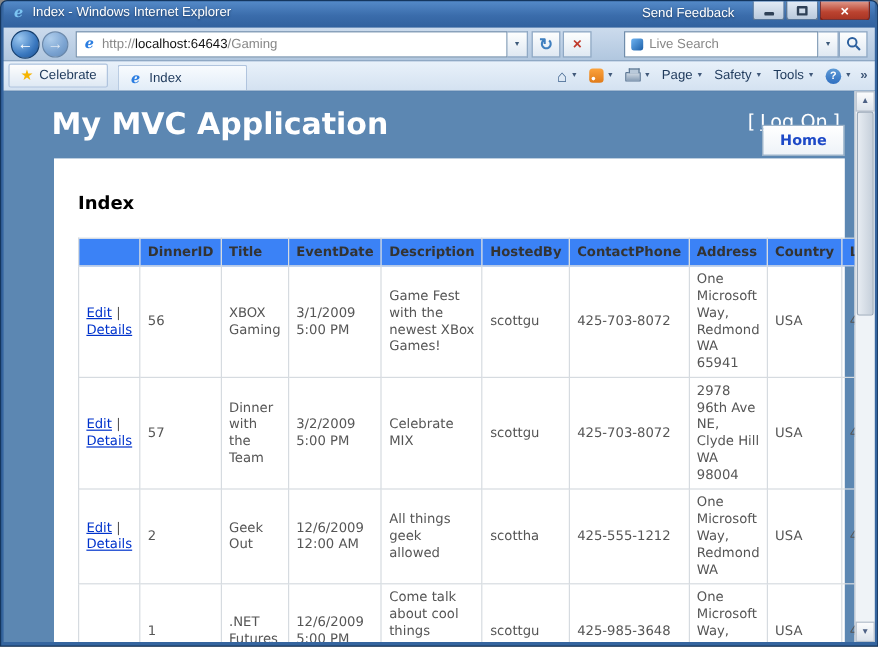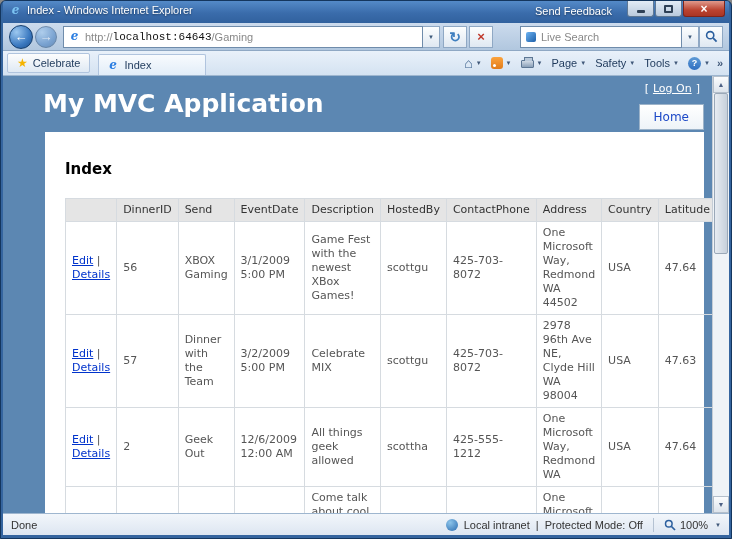--- a/index.html
+++ b/index.html
@@ -54,21 +54,21 @@
     display:flex;align-items:center;justify-content:center;
     background:radial-gradient(circle at 30% 28%, #9cc8f0, #3b79c0 60%, #1d4f8e);
     border:1px solid #17406f;color:#fff;font-size:13px;font-weight:bold;cursor:pointer;
   }
   .nav-circle.fwd{ opacity:.5;margin-left:2px;width:22px;height:22px;flex-basis:22px; }
   .addr-field{
     display:flex;align-items:center;height:22px;width:360px;margin-left:6px;
     background:#fff;border:1px solid #6f8cab;padding:0 4px;cursor:text;
   }
   .addr-field .ie-glyph{ color:#2a7de1;margin-right:4px; }
-  .url-dim{ color:#888; } .url-host{ color:#111;font-family:Liberation Mono, monospace; }
+  .url-dim{ color:#888; } .url-host{ color:#111; }
   .chrome-btn{
     height:22px;display:flex;align-items:center;justify-content:center;
     background:linear-gradient(#fdfefe,#dfe8f2);border:1px solid #8fa8c4;
     cursor:pointer;color:#3d5a7a;
   }
   .btn-dd{ width:17px;font-size:6px;border-left:none; }
   .btn-refresh{ width:24px;margin-left:3px;font-size:14px;color:#3f7fbf;font-weight:bold;}
   .btn-stop{ width:24px;margin-left:2px;color:#c0392b;font-weight:bold;font-size:13px;}
   .search-field{
     display:flex;align-items:center;height:22px;width:162px;margin-left:auto;
@@ -108,34 +108,34 @@
   .help-circle{ width:13px;height:13px;border-radius:50%;background:linear-gradient(#5f9bd6,#2f6fc1);color:#fff;font-size:9px;font-weight:bold;display:flex;align-items:center;justify-content:center; }
   .overflow-glyph{ color:#41597a;font-weight:bold;padding:0 2px;cursor:pointer; }
 
   
   .viewport{ flex:1 1 auto;display:flex;min-height:0; }
   .page-scroll{ flex:1 1 auto;overflow:hidden;background:#5C87B2;font-family:"DejaVu Sans",sans-serif; }
   .content-col{ margin:0 8px 0 42px;position:relative; }
 
   .page-header{ position:relative;height:56px; }
   .app-title{ position:absolute;left:-2px;top:13px;color:#fff;font-size:25px;font-weight:bold; }
-  .logon{ position:absolute;right:4px;top:6px;color:#fff;font-size:11px;padding-left:38px; }
+  .logon{ position:absolute;right:4px;top:16px;color:#fff;font-size:16px;padding-left:38px; }
   .logon .lnk{ text-decoration:underline;cursor:pointer;margin:0 4px; }
   .nav-tabs{ position:absolute;right:0;bottom:2px;display:flex;gap:9px; }
   .nav-tab{
     display:block;padding:5px 14px;background:linear-gradient(#ffffff,#eef3f8);
-    border:1px solid #9cb3c9;color:#1d49c7;font-weight:normal;font-size:12px;cursor:pointer;
+    border:1px solid #9cb3c9;color:#1d49c7;font-weight:bold;font-size:12px;cursor:pointer;
   }
 
   .white-box{ background:#fff;min-height:600px;padding:18px 20px 20px; }
   .index-heading{ font-size:15px;font-weight:bold;color:#000;margin:10px 0 20px 0; }
 
   table.dinners{ width:100%;border-collapse:collapse;font-size:11px;color:#555;line-height:14px; }
   table.dinners th, table.dinners td{ border:1px solid #d6dbe0;padding:4px 6px;text-align:left;vertical-align:middle; }
-  table.dinners th{ background:#e5e5e5;color:#333;font-weight:normal;white-space:nowrap; }
+  table.dinners th{ background:#3b82f6;color:#333;font-weight:bold;white-space:nowrap; }
   .tlink{ color:#0033CC;text-decoration:underline;cursor:pointer; }
 
   
   .scrollbar{ flex:0 0 17px;background:#eff3f7;border-left:1px solid #c5cdd6;display:flex;flex-direction:column; }
   .sb-btn{ height:17px;flex:0 0 17px;background:linear-gradient(#fbfcfd,#dde4ec);border:1px solid #b4bfcb;display:flex;align-items:center;justify-content:center;font-size:7px;color:#4d6185;cursor:pointer; }
   .sb-track{ flex:1 1 auto;position:relative; }
   .sb-thumb{ position:absolute;top:0;left:1px;right:1px;height:40%;background:linear-gradient(90deg,#e7ecf2,#c6d0db);border:1px solid #9aa8b8;border-radius:2px;cursor:pointer; }
 
   
   .statusbar{
@@ -276,41 +276,41 @@
                 <col style="width:54px">
                 <col style="width:84px">
                 <col style="width:58px">
               <col style="width:44px">
                 <col style="width:48px">
             </colgroup>
             <thead>
               <tr>
                 <th></th>
                 <th>DinnerID</th>
-                <th>Send</th>
+                <th>Title</th>
                 <th>EventDate</th>
                 <th>Description</th>
                 <th>HostedBy</th>
                 <th>ContactPhone</th>
                 <th>Address</th>
                 <th>Country</th>
                 <th>Latitude</th>
 
               </tr>
             </thead>
             <tbody>
               <tr>
                 <td><span class="tlink">Edit</span> <span>|</span> <span class="tlink">Details</span></td>
                 <td>56</td>
                 <td>XBOX Gaming</td>
                 <td>3/1/2009 5:00 PM</td>
                 <td>Game Fest with the newest XBox Games!</td>
                 <td>scottgu</td>
                 <td>425-703-8072</td>
-                <td>One Microsoft Way, Redmond WA 44502</td>
+                <td>One Microsoft Way, Redmond WA 65941</td>
                 <td>USA</td>
                 <td>47.64</td>
 
               </tr>
               <tr>
                 <td><span class="tlink">Edit</span> <span>|</span> <span class="tlink">Details</span></td>
                 <td>57</td>
                 <td>Dinner with the Team</td>
                 <td>3/2/2009 5:00 PM</td>
                 <td>Celebrate MIX</td>
@@ -360,32 +360,14 @@
         </div>
       <div class="sb-track">
         <div class="sb-thumb"></div>
       </div>
       <div class="sb-btn">
           <span>▼</span>
         </div>
     </div>
   </div>
 
-  <div class="statusbar">
-    <span>Done</span>
-    <div class="status-right">
-      <span class="zone-icon"></span>
-      <span>Local intranet</span>
-      <span>|</span>
-      <span>Protected Mode: Off</span>
-      <span class="status-div"></span>
-      <div class="zoom-area">
-        <svg width="12" height="12" viewBox="0 0 12 12">
-            <circle cx="4.8" cy="4.8" r="3.3" fill="none" stroke="#2b5f9e" stroke-width="1.5"></circle>
-            <line x1="7.5" y1="7.5" x2="11" y2="11" stroke="#2b5f9e" stroke-width="1.7"></line>
-          </svg>
-        <span>100%</span>
-        <span class="dd">▼</span>
-      </div>
-    </div>
-  </div>
 
 </div>
 
 </body></html>

